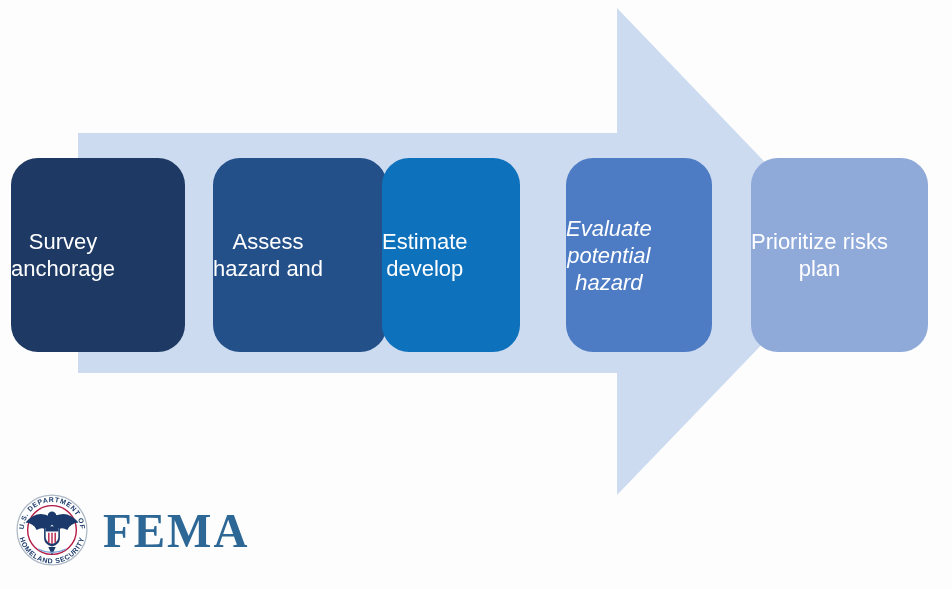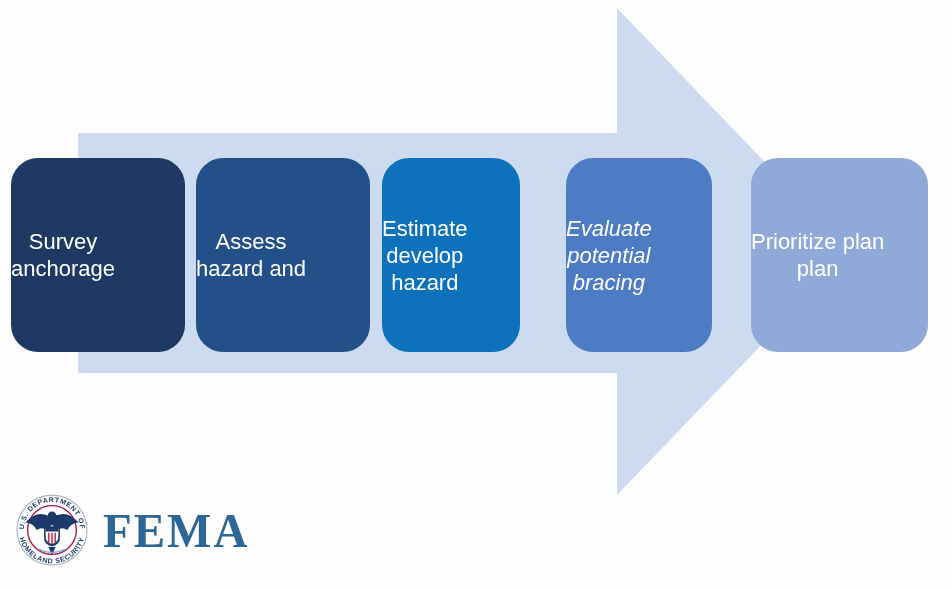--- a/index.html
+++ b/index.html
@@ -7,21 +7,21 @@
     position:relative;width:952px;height:589px;overflow:hidden;
     background:#FDFDFD;font-family:"Liberation Sans",sans-serif;
   }
   .arrow-svg{position:absolute;left:0;top:0;z-index:1;}
   .step{
     position:absolute;top:158px;height:194px;border-radius:27px;z-index:2;
     display:flex;align-items:center;justify-content:flex-start;
     text-align:center;color:#FFFFFF;font-size:22px;line-height:27px;
   }
   .step-1{left:11px;width:174px;}
-  .step-2{left:196px;width:174px;}
+  .step-2{left:213px;width:174px;}
   .step-3{left:382px;width:138px;}
   .step-4{left:566px;width:146px;font-style:italic;}
   .step-5{left:751px;width:177px;}
   .fema-logo{
     position:absolute;left:16px;top:494px;height:72px;z-index:3;
     display:flex;align-items:center;gap:15px;
   }
   .fema-wordmark{
     font-family:"Liberation Serif",serif;font-weight:bold;
     font-size:47px;letter-spacing:2px;line-height:1;
@@ -50,35 +50,34 @@
     <div class="step-label">
       <div>Assess</div>
       <div>hazard and</div>
     </div>
   </div>
 
   <div class="step step-3" style="background-color: rgb(14, 113, 188);">
     <div class="step-label">
       <div>Estimate</div>
       <div>develop</div>
-      <div>hazard</div>
     </div>
   </div>
 
   <div class="step step-4" style="background-color: rgb(78, 124, 196);">
     <div class="step-label">
       <div>Evaluate</div>
       <div>potential</div>
-      <div>bracing</div>
+      <div>hazard</div>
     </div>
   </div>
 
   <div class="step step-5" style="background-color: rgb(143, 169, 217);">
     <div class="step-label">
-      <div>Prioritize plan</div>
+      <div>Prioritize risks</div>
       <div>plan</div>
     </div>
   </div>
 
   <div class="fema-logo">
     <svg width="72" height="72" viewBox="0 0 68 68" aria-hidden="true">
       <defs>
         <path id="sealTopPath" d="M 7.5 34 A 26.5 26.5 0 0 1 60.5 34" fill="none"></path>
         <path id="sealBottomPath" d="M 2.5 34 A 31.5 31.5 0 0 0 65.5 34" fill="none"></path>
       </defs>

